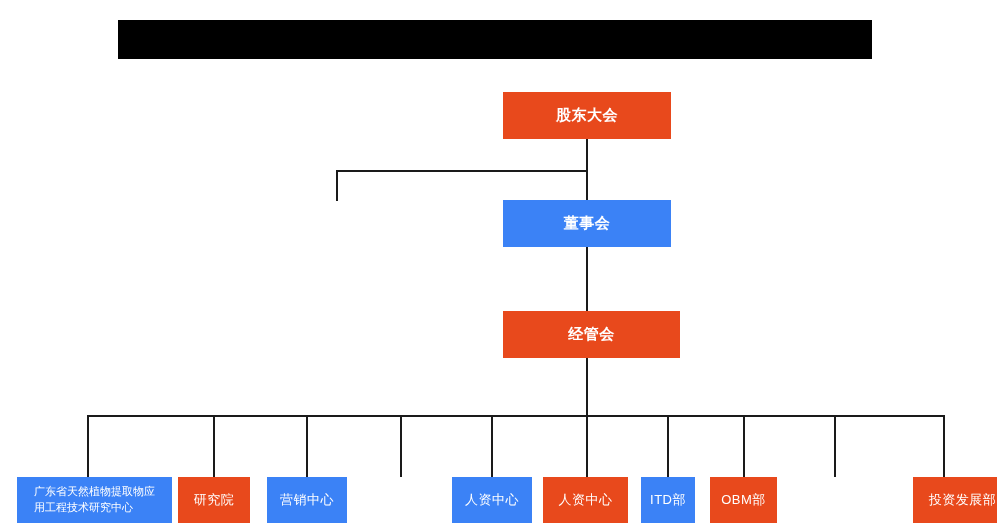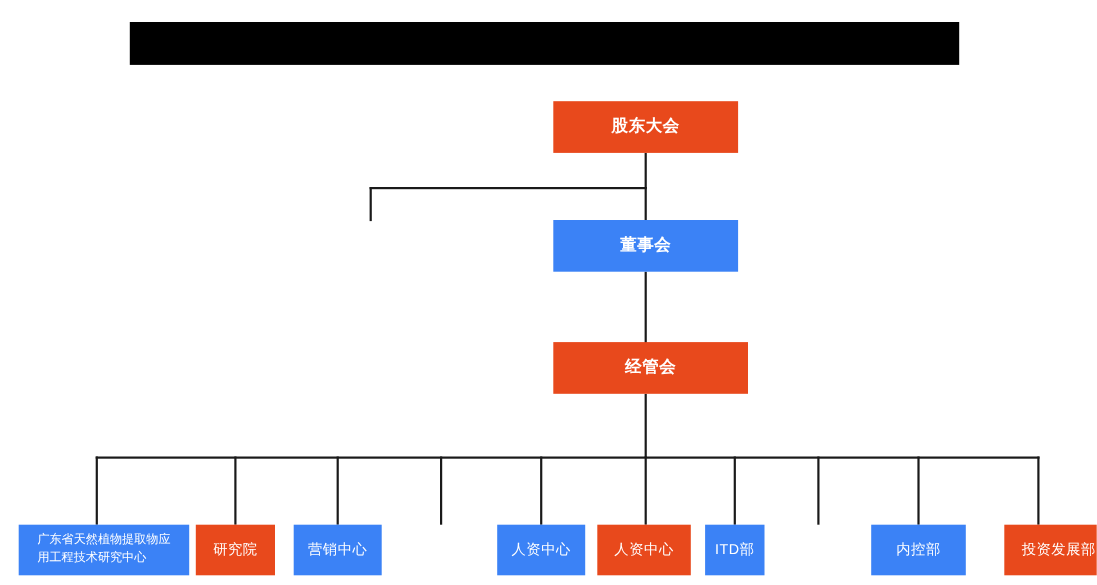--- a/index.html
+++ b/index.html
@@ -127,22 +127,22 @@
   </div>
 
   <div class="node dark leaf l5">
     <span>人资中心</span>
   </div>
 
   <div class="node light leaf l6">
     <span>ITD部</span>
   </div>
 
+  <div class="node dark leaf l7">
+    <span>OBM部</span>
+  </div>
 
-  <div class="node light leaf l8">
-    <span>内控部</span>
-  </div>
 
   <div class="node dark leaf l9">
     <span>投资发展部</span>
   </div>
 
 </div>
 
 </body></html>

